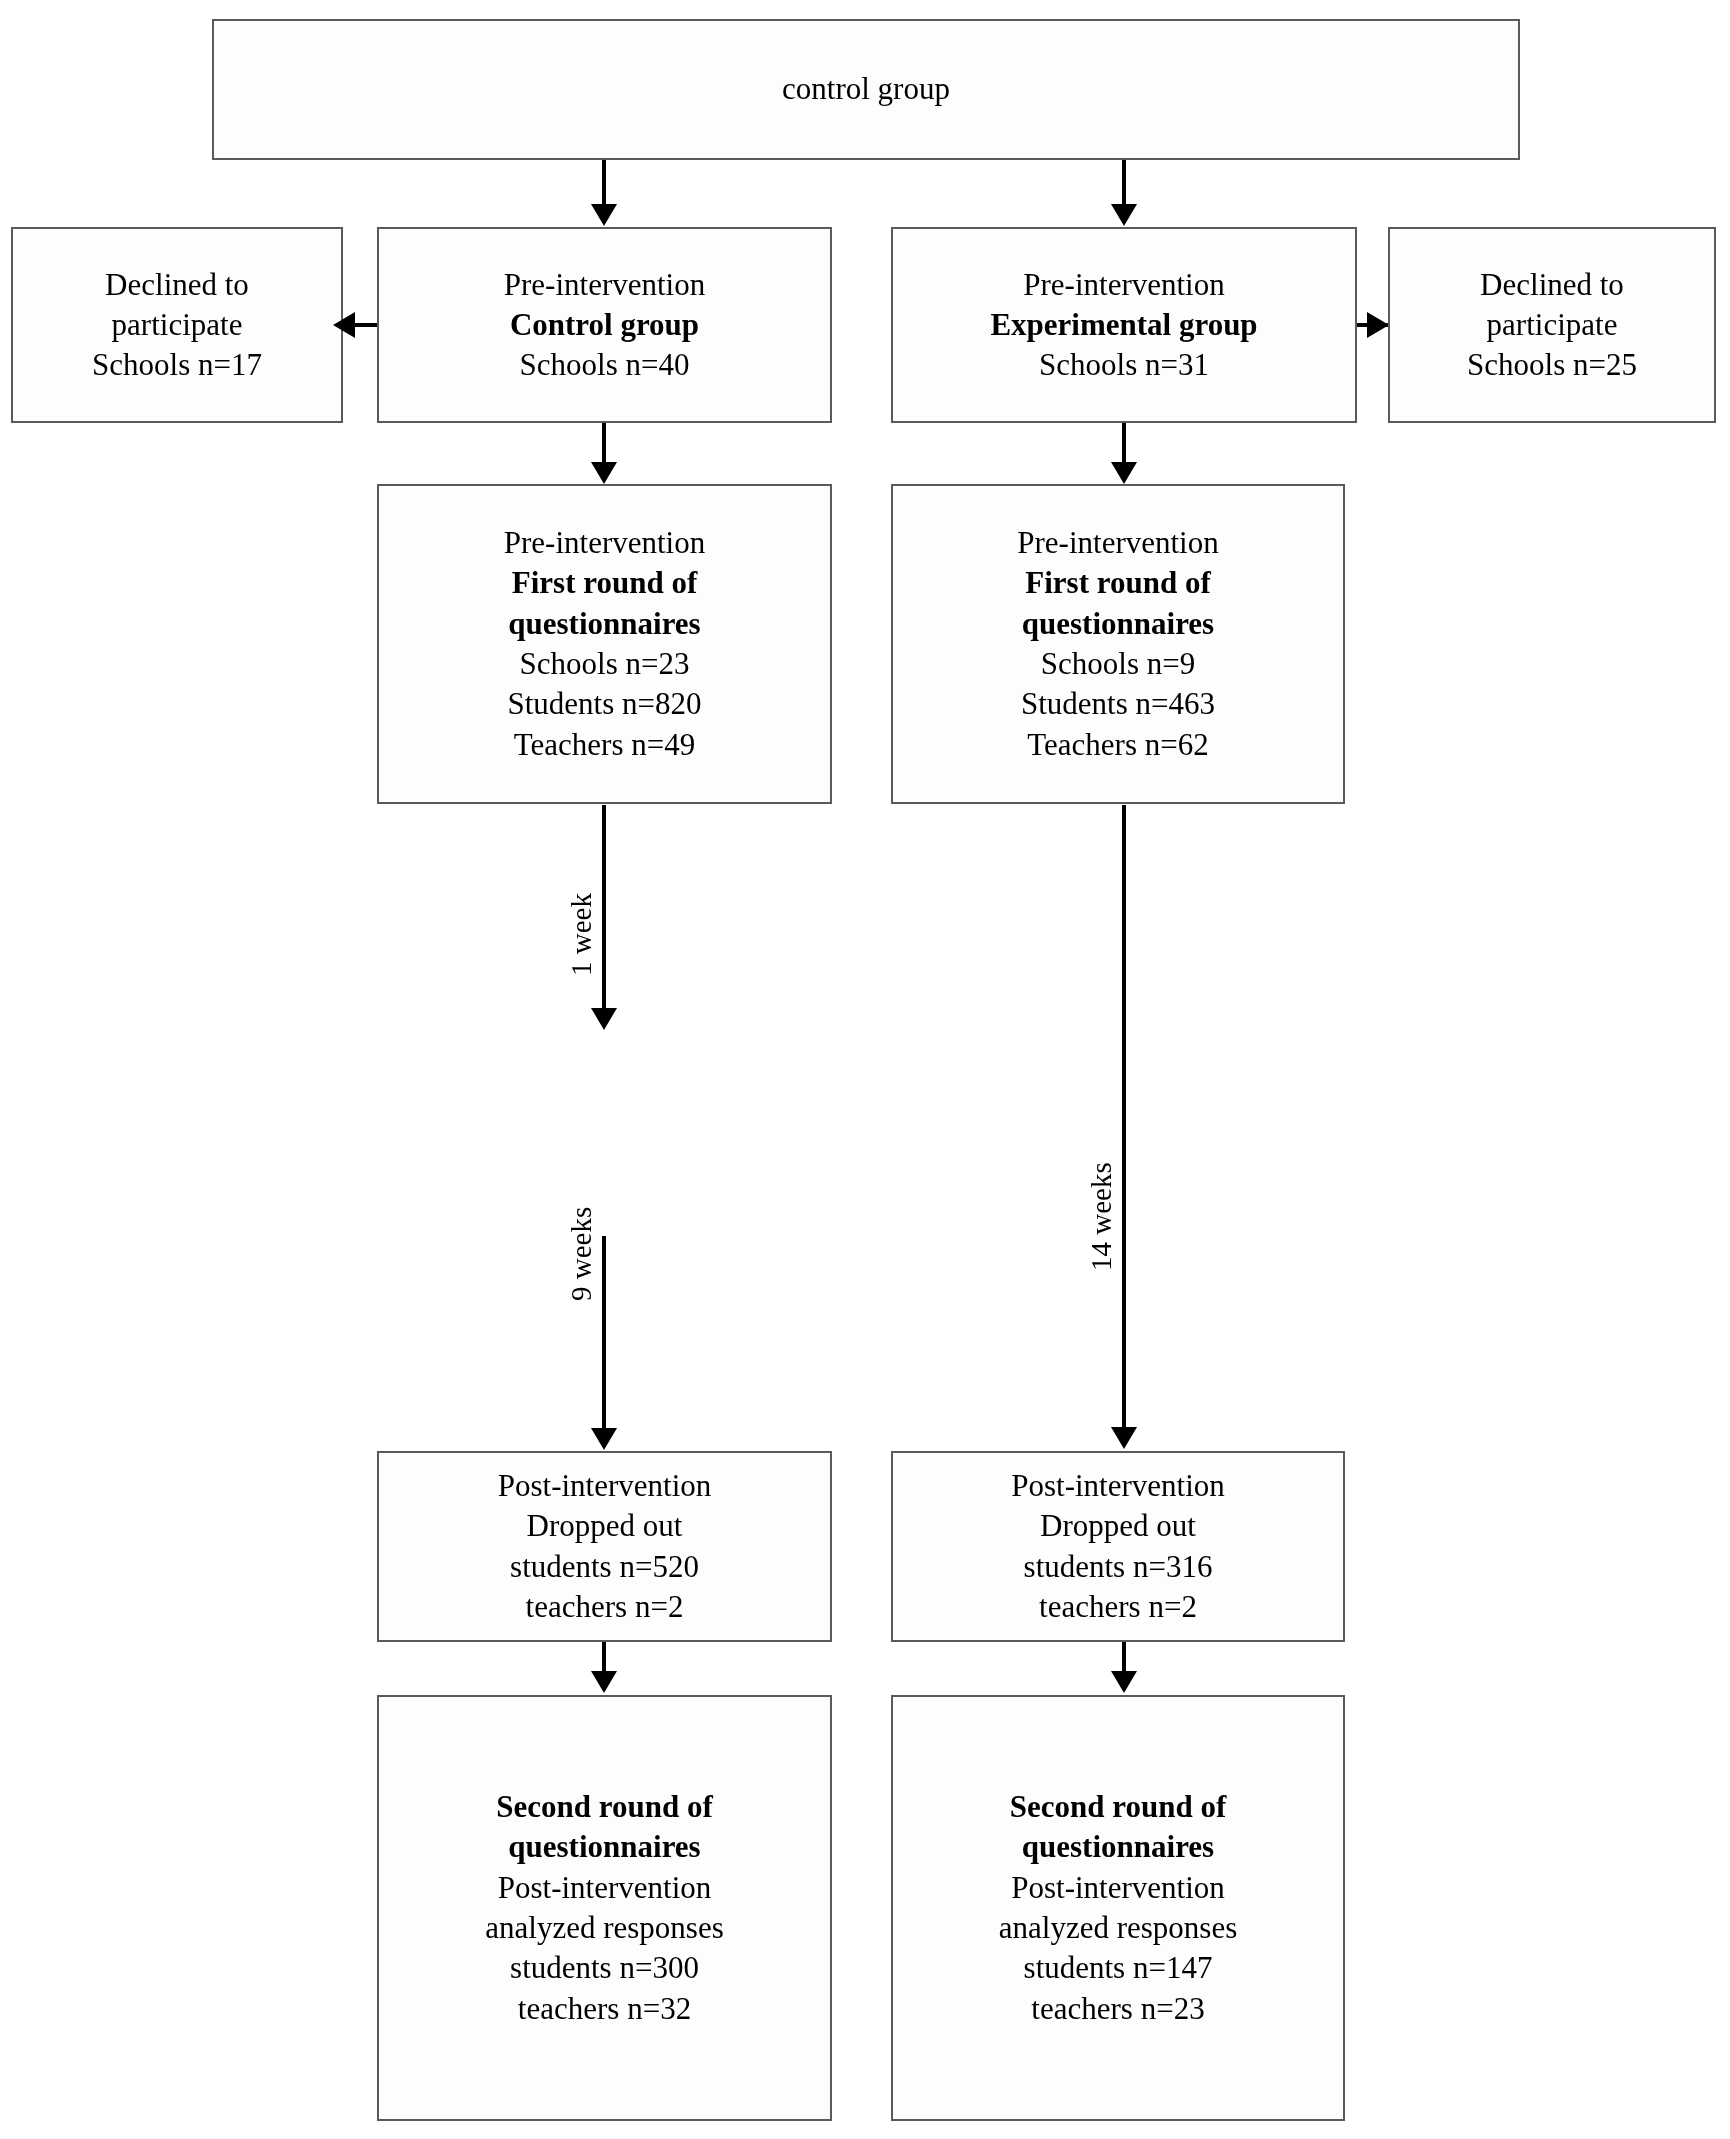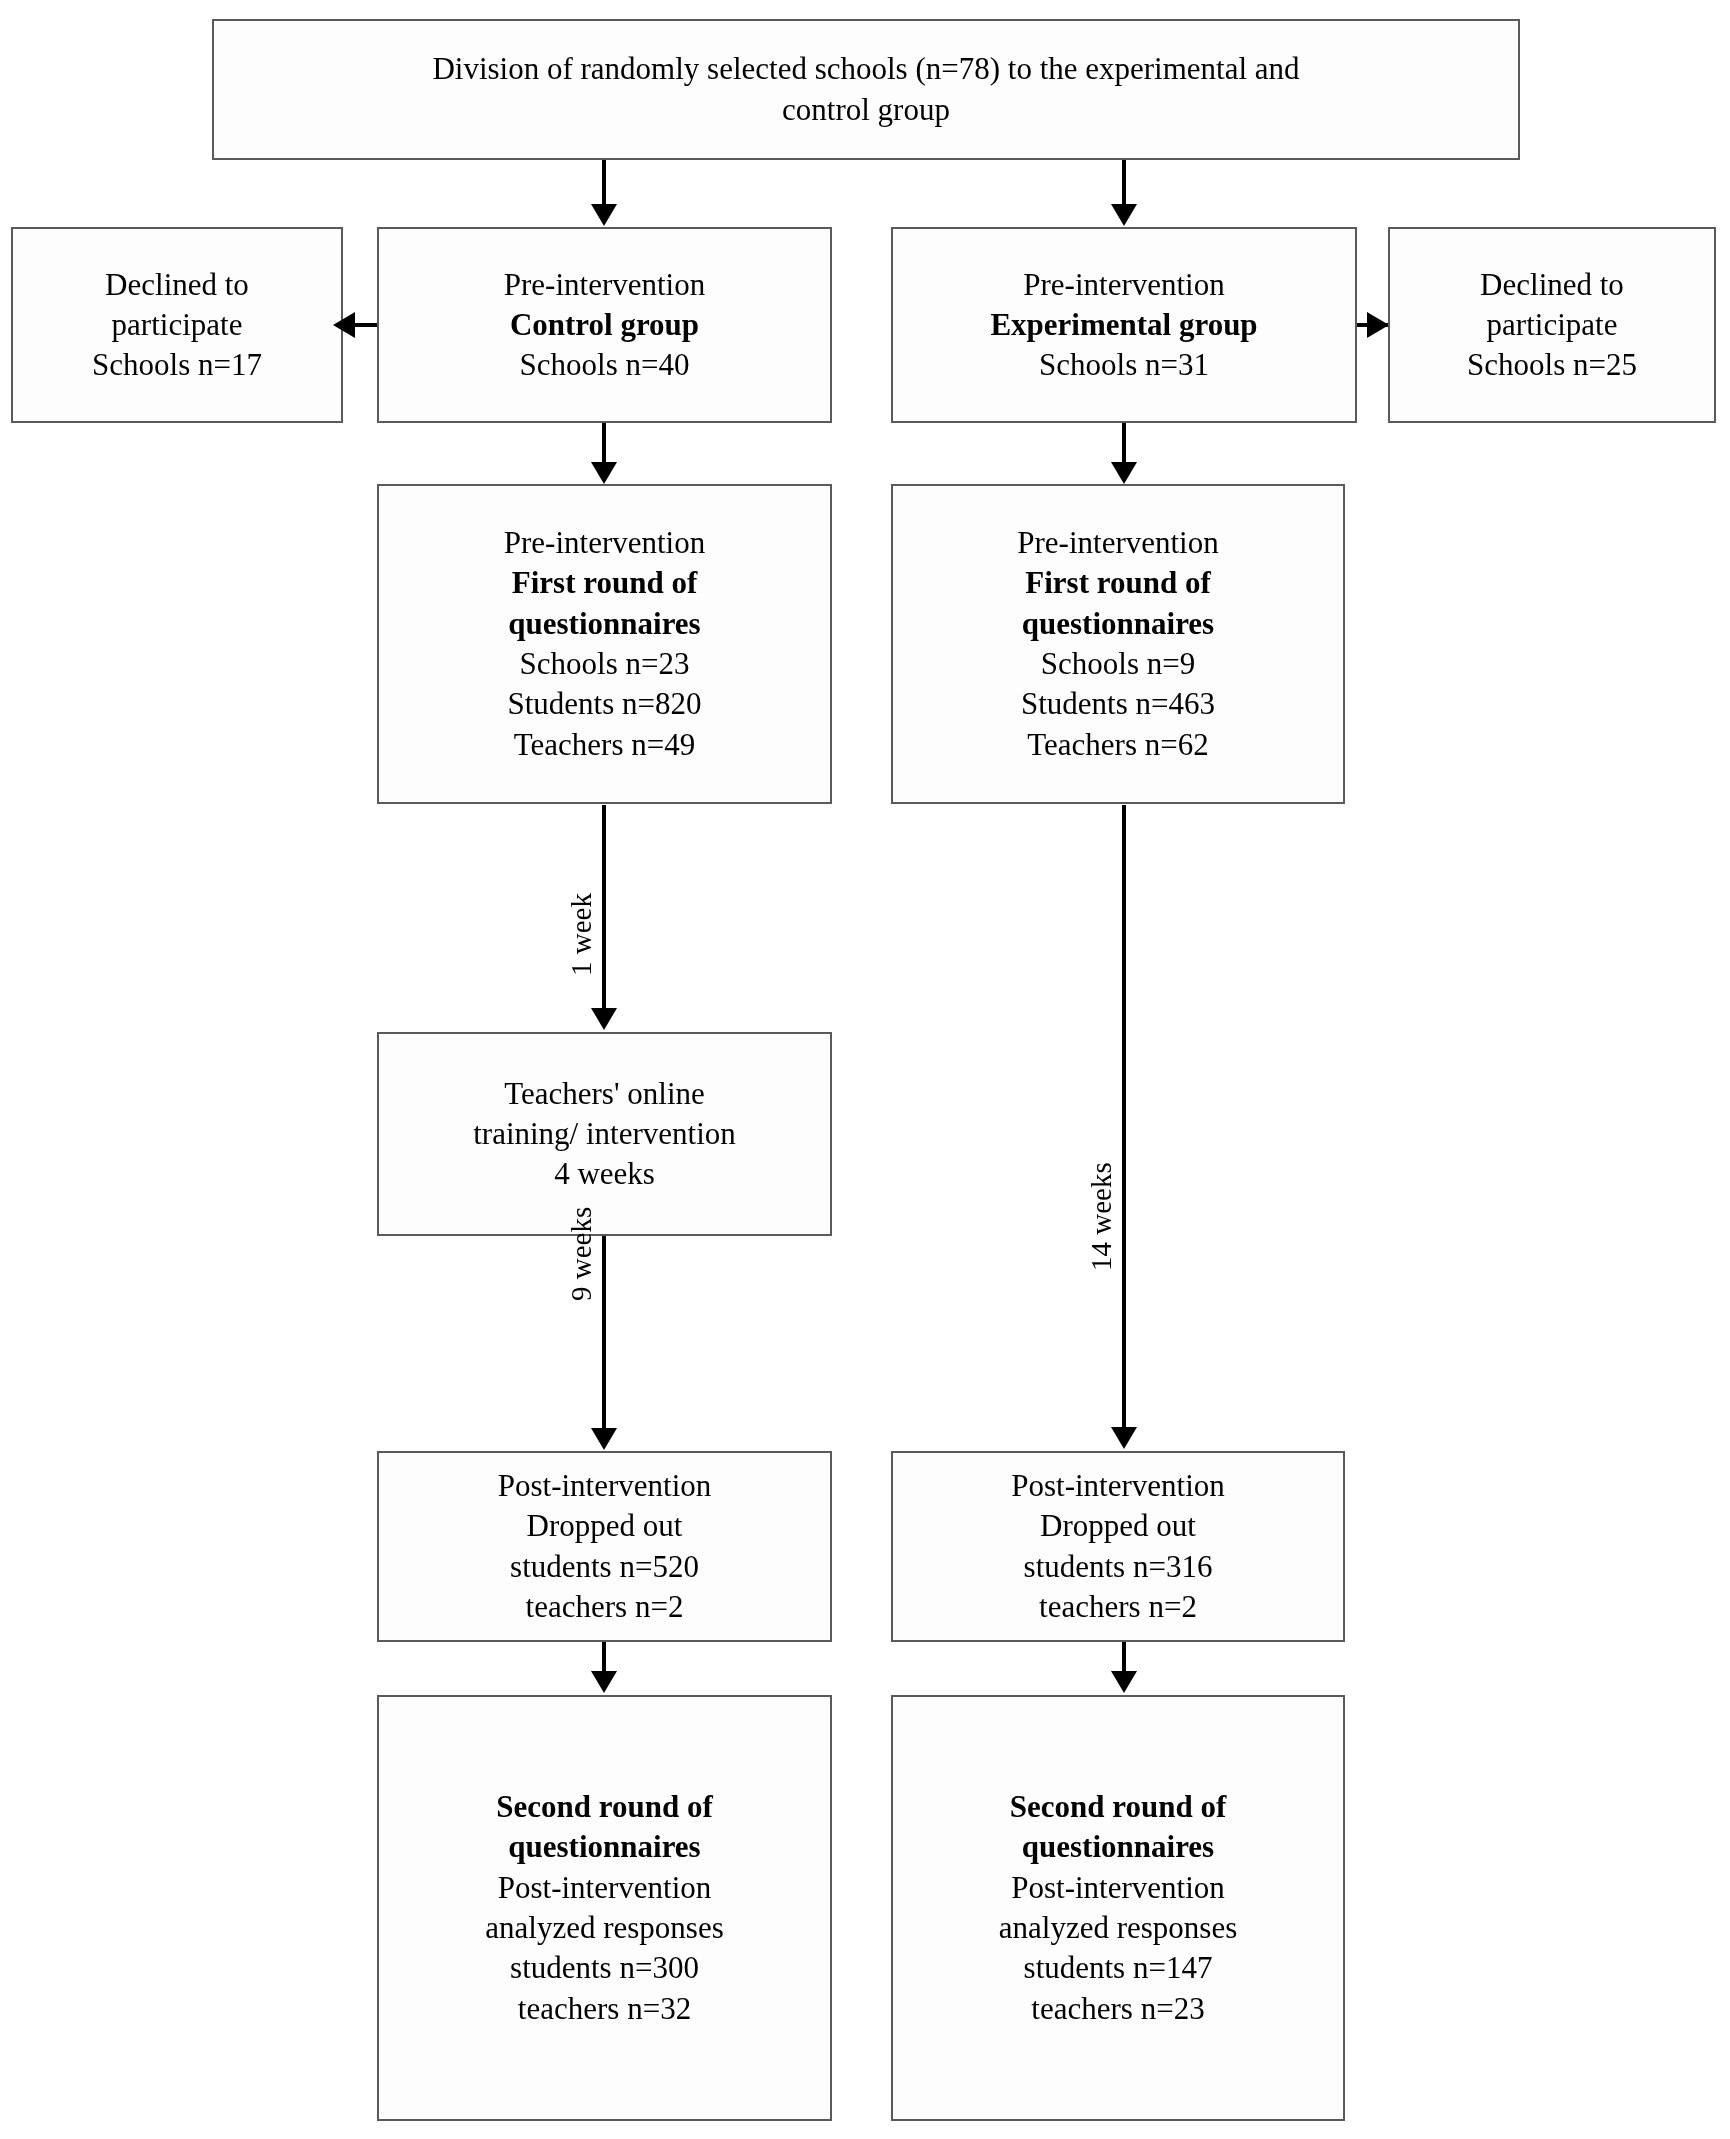--- a/index.html
+++ b/index.html
@@ -69,21 +69,20 @@
     transform-origin:left top;
     transform:rotate(-90deg);
   }
 </style>
 </head>
 <body>
 
 <div id="canvas">
 
   <div class="box" style="left:212px;top:19px;width:1308px;height:141px;">
-    <span class="ln">Division of randomly selected schools (n=78) to the experimental and</span>
     <span class="ln">control group</span>
   </div>
 
   <div class="vline" style="left:602px;top:160px;height:45px;"></div>
   <div class="arrow-down" style="left:591px;top:204px;"></div>
 
   <div class="vline" style="left:1122px;top:160px;height:45px;"></div>
   <div class="arrow-down" style="left:1111px;top:204px;"></div>
 
   <div class="box" style="left:11px;top:227px;width:332px;height:196px;">
@@ -141,25 +140,20 @@
   </div>
 
   <div class="vline" style="left:602px;top:805px;height:205px;"></div>
   <div class="arrow-down" style="left:591px;top:1008px;"></div>
   <div class="vlabel" style="left:565px;top:976px;">1 week</div>
 
   <div class="vline" style="left:1122px;top:805px;height:625px;"></div>
   <div class="arrow-down" style="left:1111px;top:1427px;"></div>
   <div class="vlabel" style="left:1085px;top:1271px;">14 weeks</div>
 
-  <div class="box" style="left:377px;top:1032px;width:455px;height:204px;">
-    <span class="ln">Teachers' online</span>
-    <span class="ln">training/ intervention</span>
-    <span class="ln">4 weeks</span>
-  </div>
 
   <div class="vline" style="left:602px;top:1236px;height:195px;"></div>
   <div class="arrow-down" style="left:591px;top:1428px;"></div>
   <div class="vlabel" style="left:565px;top:1301px;">9 weeks</div>
 
   <div class="box" style="left:377px;top:1451px;width:455px;height:191px;">
     <span class="ln">Post-intervention</span>
     <span class="ln">Dropped out</span>
     <span class="ln">students n=520</span>
     <span class="ln">teachers n=2</span>

